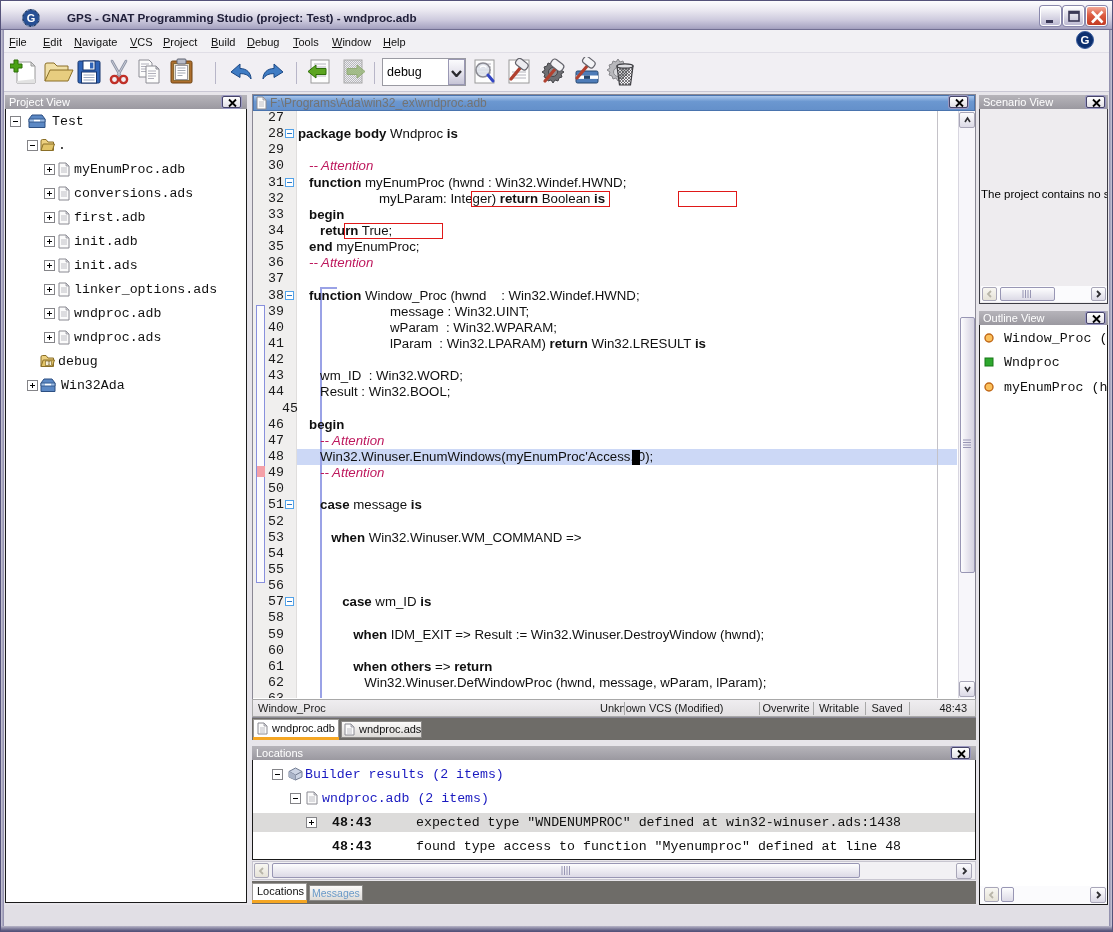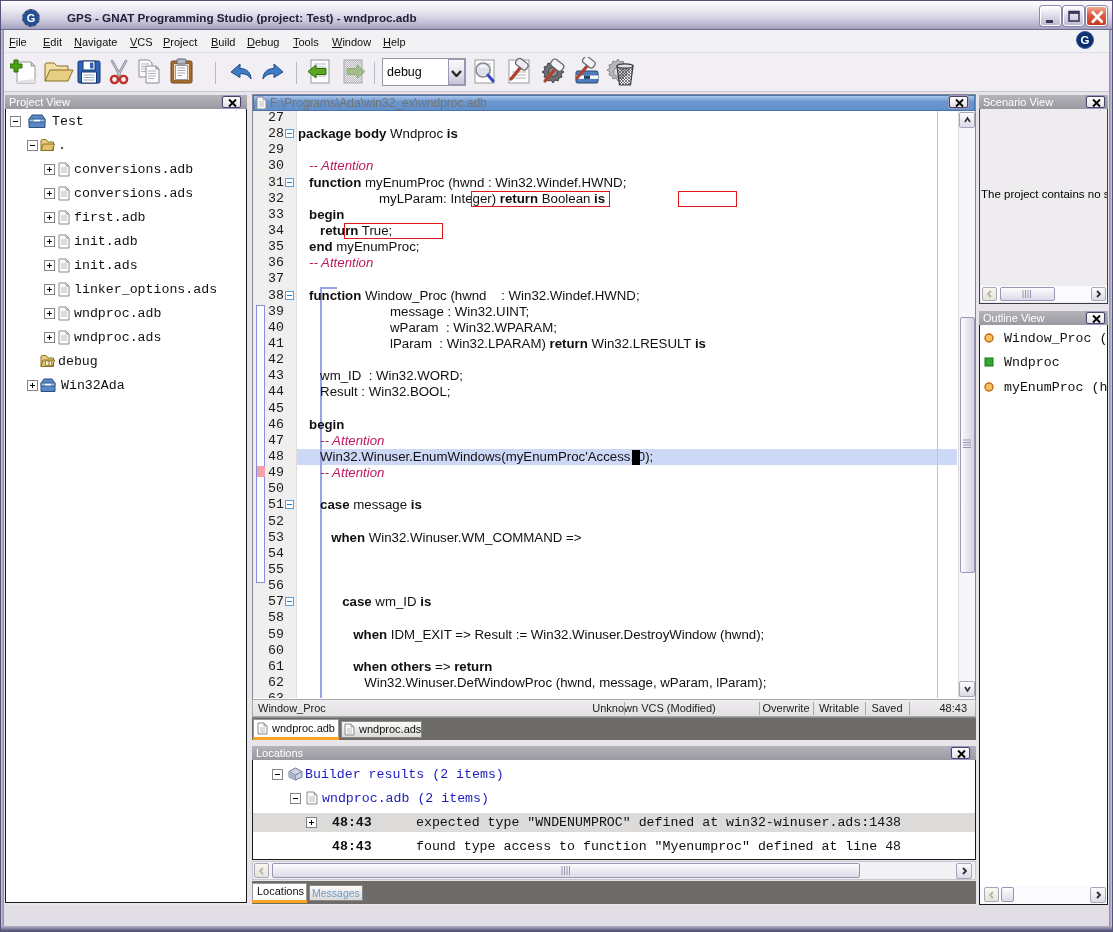--- a/index.html
+++ b/index.html
@@ -199,21 +199,21 @@
 <div class="treetxt" style="left:58px;top:138px">.</div>
 <div class="exp plus" style="left:44px;top:164px">
     <i></i>
     <b></b>
   </div>
 <svg class="abs" style="left:58px;top:162px" width="12" height="15" viewBox="0 0 12 15">
     <polygon points="1,1 8,1 11,4 11,14 1,14" fill="#fbfbfb" stroke="#8a8a92"></polygon>
     <polygon points="8,1 8,4 11,4" fill="#d8d8dc" stroke="#8a8a92" stroke-width="0.7"></polygon>
     <path d="M3 6 h6 M3 8 h6 M3 10 h6" stroke="#b0b0b8" stroke-width="0.8"></path>
   </svg>
-<div class="treetxt" style="left:74px;top:162px">conversions.adb</div>
+<div class="treetxt" style="left:74px;top:162px">myEnumProc.adb</div>
 <div class="exp plus" style="left:44px;top:188px">
     <i></i>
     <b></b>
   </div>
 <svg class="abs" style="left:58px;top:186px" width="12" height="15" viewBox="0 0 12 15">
     <polygon points="1,1 8,1 11,4 11,14 1,14" fill="#fbfbfb" stroke="#8a8a92"></polygon>
     <polygon points="8,1 8,4 11,4" fill="#d8d8dc" stroke="#8a8a92" stroke-width="0.7"></polygon>
     <path d="M3 6 h6 M3 8 h6 M3 10 h6" stroke="#b0b0b8" stroke-width="0.8"></path>
   </svg>
 <div class="treetxt" style="left:74px;top:186px">conversions.ads</div>
@@ -340,21 +340,21 @@
 <div class="codeline" style="left:46px;top:192.7px">                         message : Win32.UINT;</div>
 <div class="lnum" style="left:1px;top:208.8px">40</div>
 <div class="codeline" style="left:46px;top:208.8px">                         wParam  : Win32.WPARAM;</div>
 <div class="lnum" style="left:1px;top:225.0px">41</div>
 <div class="codeline" style="left:46px;top:225.0px">                         lParam  : Win32.LPARAM) <span class="k">return</span> Win32.LRESULT <span class="k">is</span></div>
 <div class="lnum" style="left:1px;top:241.1px">42</div>
 <div class="lnum" style="left:1px;top:257.2px">43</div>
 <div class="codeline" style="left:46px;top:257.2px">      wm_ID  : Win32.WORD;</div>
 <div class="lnum" style="left:1px;top:273.4px">44</div>
 <div class="codeline" style="left:46px;top:273.4px">      Result : Win32.BOOL;</div>
-<div class="lnum" style="left:1px;top:289.5px">45</div>
+<div class="lnum" style="left:15px;top:289.5px">45</div>
 <div class="lnum" style="left:1px;top:305.7px">46</div>
 <div class="codeline" style="left:46px;top:305.7px">   <span class="k">begin</span></div>
 <div class="lnum" style="left:1px;top:321.8px">47</div>
 <div class="codeline" style="left:46px;top:321.8px">      <span class="c">-- Attention</span></div>
 <div class="lnum" style="left:1px;top:337.9px">48</div>
 <div class="codeline" style="left:46px;top:337.9px">      Win32.Winuser.EnumWindows(myEnumProc'Access, 0);</div>
 <div class="lnum" style="left:1px;top:354.1px">49</div>
 <div class="codeline" style="left:46px;top:354.1px">      <span class="c">-- Attention</span></div>
 <div class="lnum" style="left:1px;top:370.2px">50</div>
 <div class="lnum" style="left:1px;top:386.4px">51</div>
@@ -394,21 +394,21 @@
 <div class="abs" style="left:959px;top:681px;width:16px;height:16px;background:linear-gradient(#fdfdfe,#dcdae6);border:1px solid #a8a6b8;border-radius:2px"></div>
 <svg class="abs" style="left:963.5px;top:685.0px" width="7" height="8" viewBox="0 0 7 8">
     <path d="M1 2 L3.5 6 L6 2" fill="none" stroke="#2e2e32" stroke-width="1.6"></path>
   </svg>
 <div class="abs" style="left:959.5px;top:317px;width:15px;height:256px;background:linear-gradient(90deg,#fdfdfe,#e4e2ec 60%,#d4d2e0);border:1px solid #9896b4;border-radius:2px"></div>
 <svg class="abs" style="left:963px;top:439px" width="8" height="10" viewBox="0 0 8 10">
     <path d="M0 1 h8 M0 3.5 h8 M0 6 h8 M0 8.5 h8" stroke="#9896b4" stroke-width="1"></path>
   </svg>
 <div class="abs" style="left:252px;top:699px;width:724px;height:18px;background:linear-gradient(#efedf0,#e2e0e2);border:1px solid #a8a8a8"></div>
 <div class="statxt" style="left:258px;top:700px">Window_Proc</div>
-<div class="statxt" style="left:577px;top:700px;width:154px;text-align:center">Unknown VCS (Modified)</div>
+<div class="statxt" style="left:600px;top:700px;width:154px;text-align:left">Unknown VCS (Modified)</div>
 <div class="statxt" style="left:759px;top:700px;width:54px;text-align:center">Overwrite</div>
 <div class="statxt" style="left:813px;top:700px;width:52px;text-align:center">Writable</div>
 <div class="statxt" style="left:865px;top:700px;width:44px;text-align:center">Saved</div>
 <div class="statxt" style="left:909px;top:700px;width:58px;text-align:right">48:43</div>
 <div class="statsep" style="left:624px"></div>
 <div class="statsep" style="left:759px"></div>
 <div class="statsep" style="left:813px"></div>
 <div class="statsep" style="left:865px"></div>
 <div class="statsep" style="left:909px"></div>
 <div class="abs" style="left:252px;top:718px;width:724px;height:22px;background:#6e6c68"></div>

